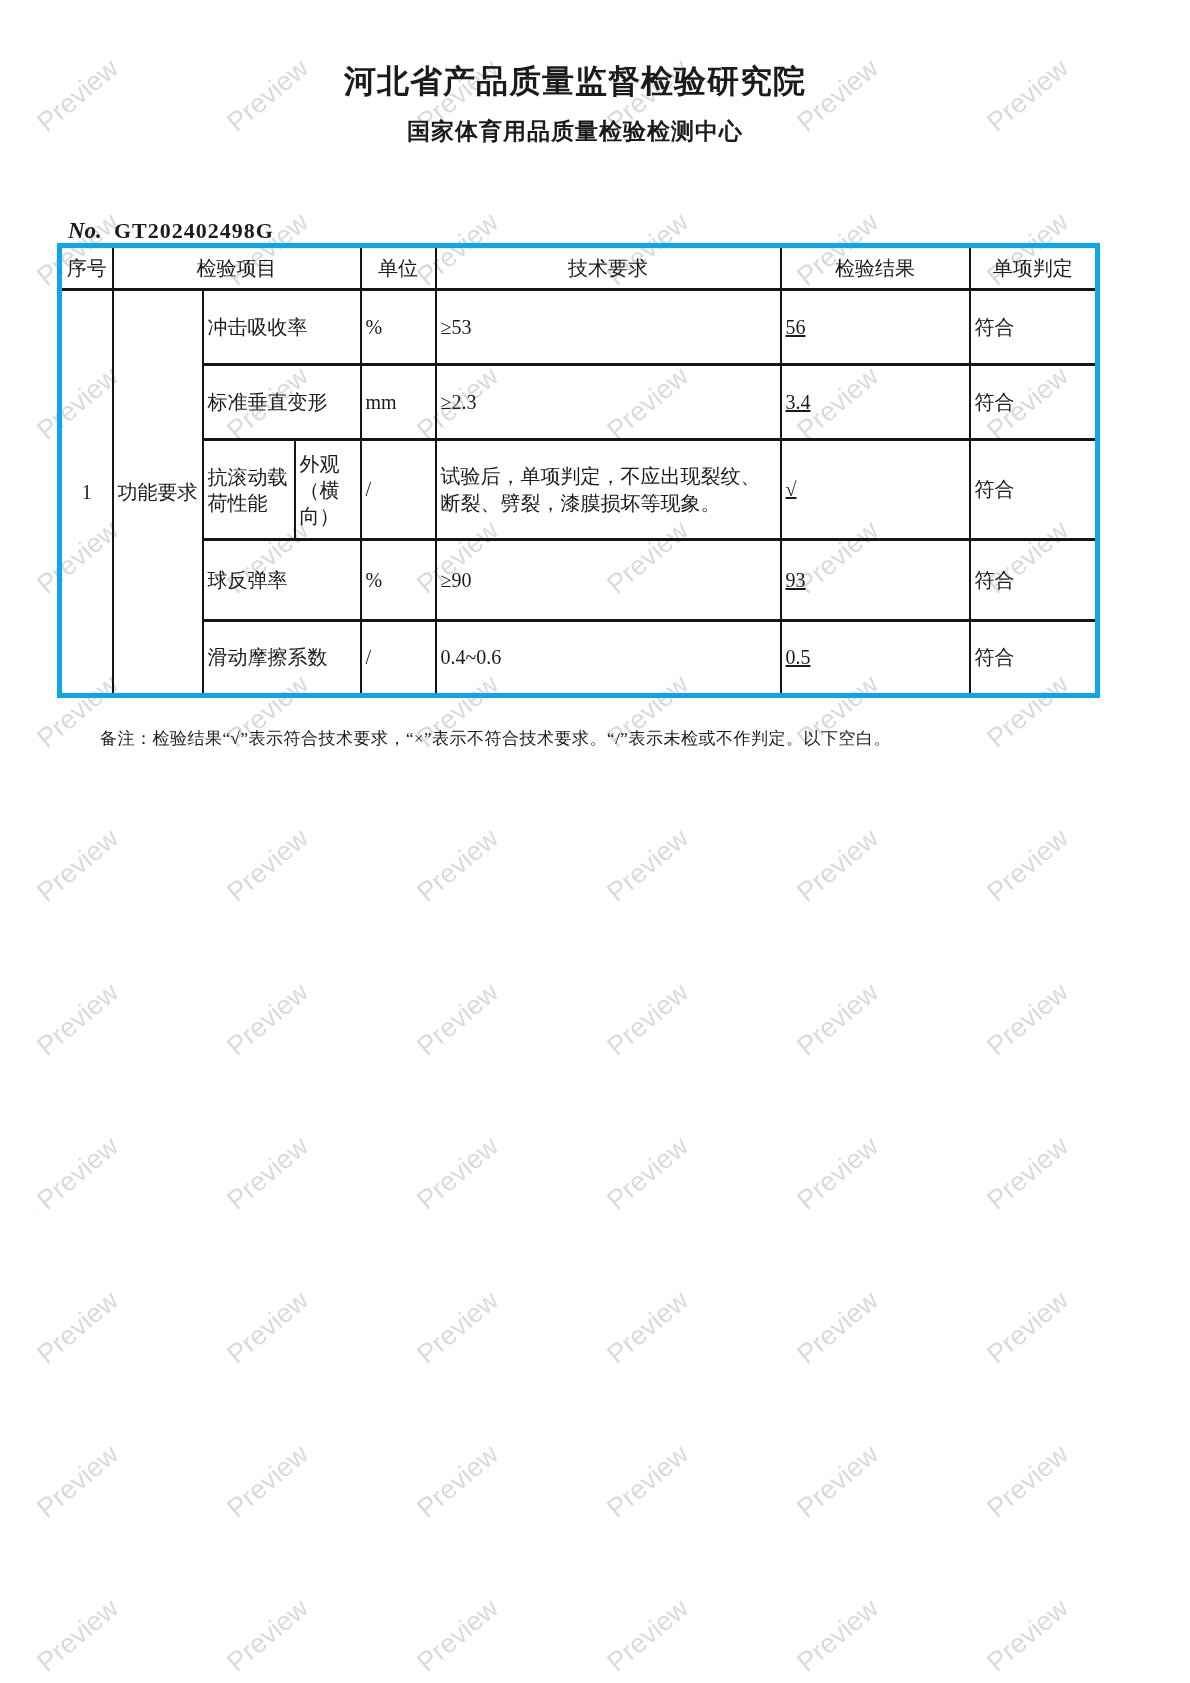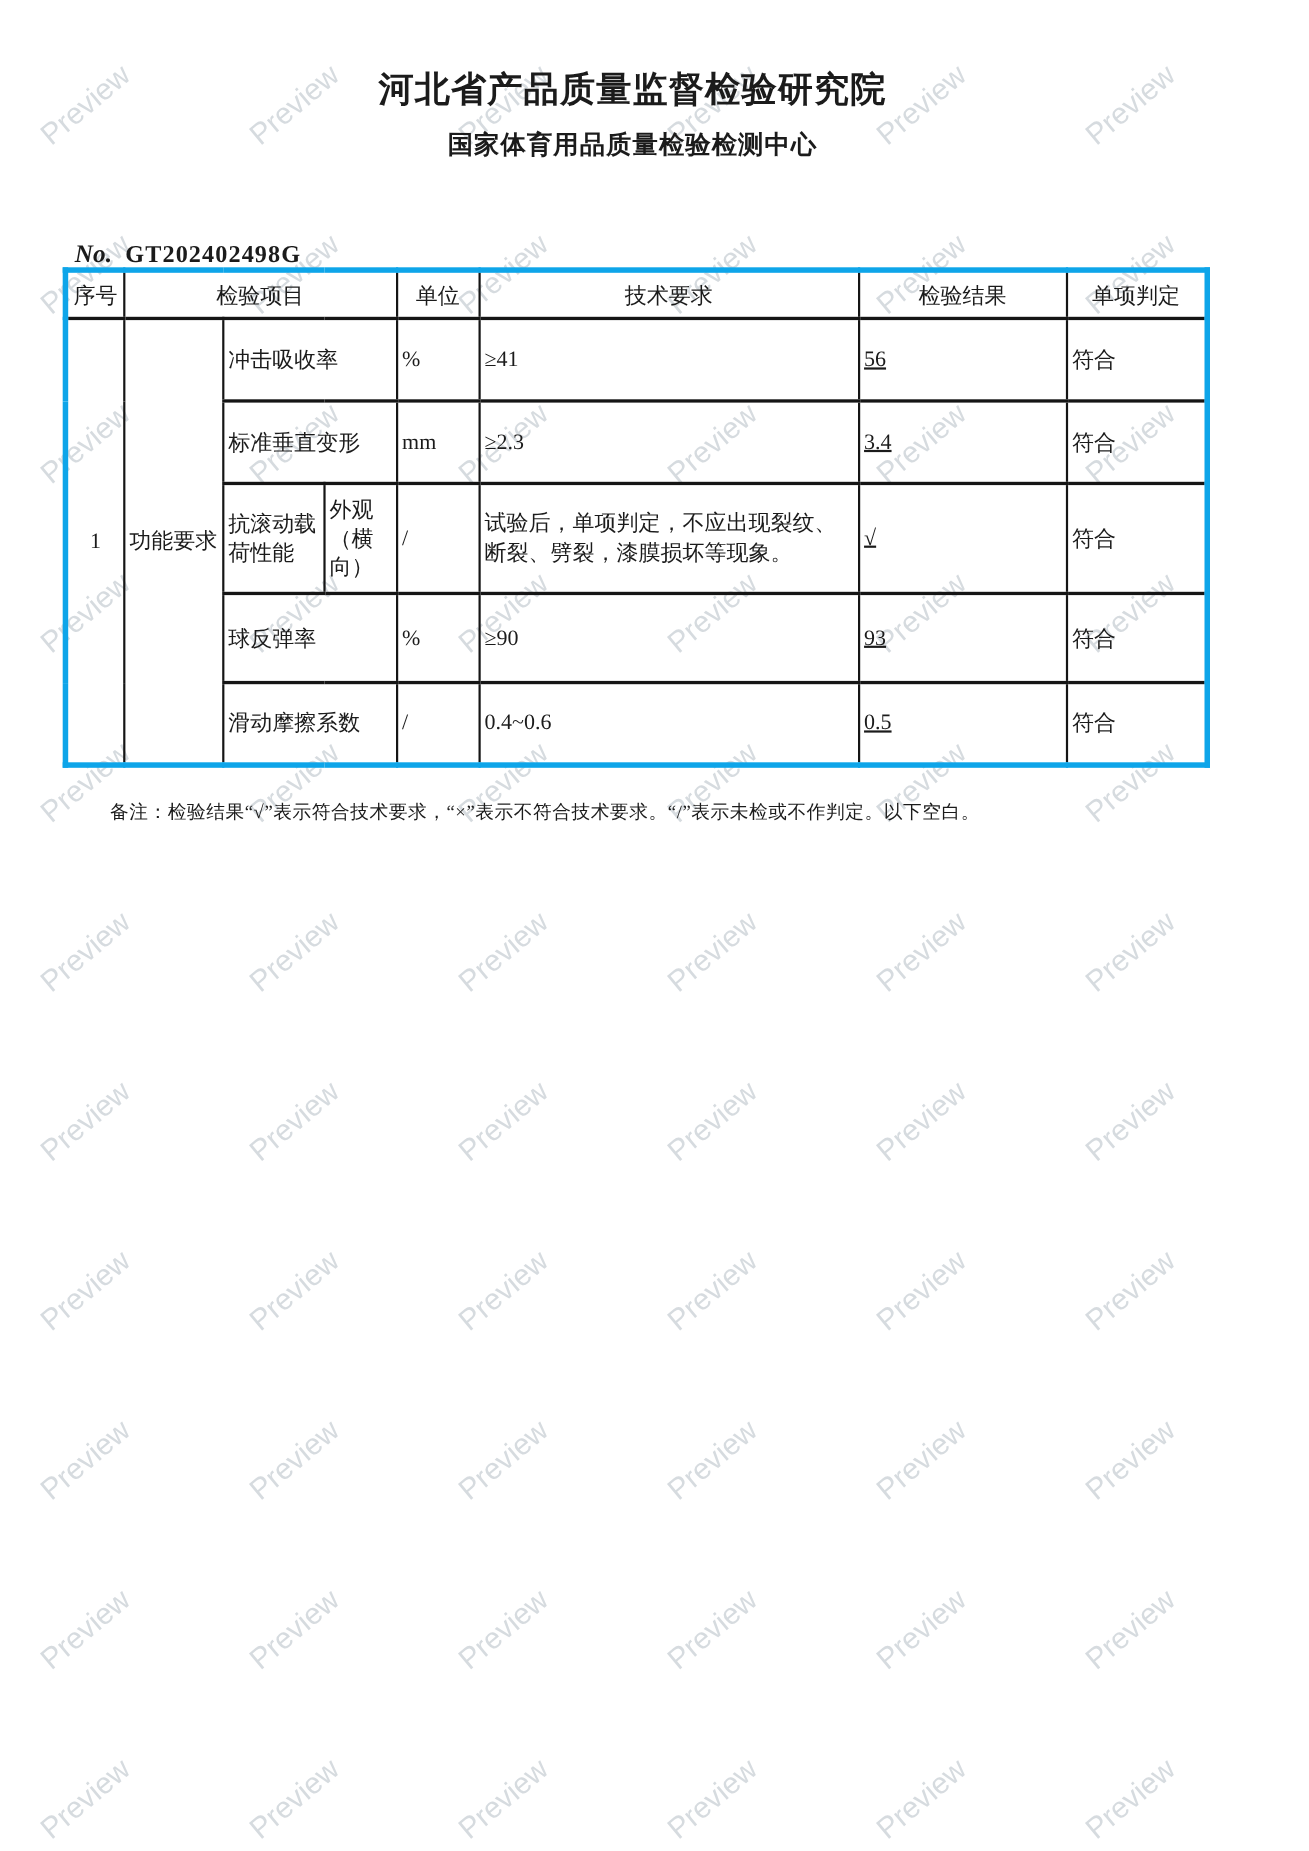--- a/index.html
+++ b/index.html
@@ -176,21 +176,21 @@
           <th>检验结果</th>
           <th>单项判定</th>
         </tr>
       </thead>
       <tbody>
         <tr class="row-1">
           <td class="c-seq" rowspan="5">1</td>
           <td class="c-group" rowspan="5">功能要求</td>
           <td class="c-item" colspan="2">冲击吸收率</td>
           <td class="c-unit">%</td>
-          <td class="c-req">≥41</td>
+          <td class="c-req">≥53</td>
           <td class="c-res">56</td>
           <td class="c-judge">符合</td>
         </tr>
         <tr class="row-2">
           <td class="c-item" colspan="2">标准垂直变形</td>
           <td class="c-unit">mm</td>
           <td class="c-req">≥2.3</td>
           <td class="c-res">3.4</td>
           <td class="c-judge">符合</td>
         </tr>

